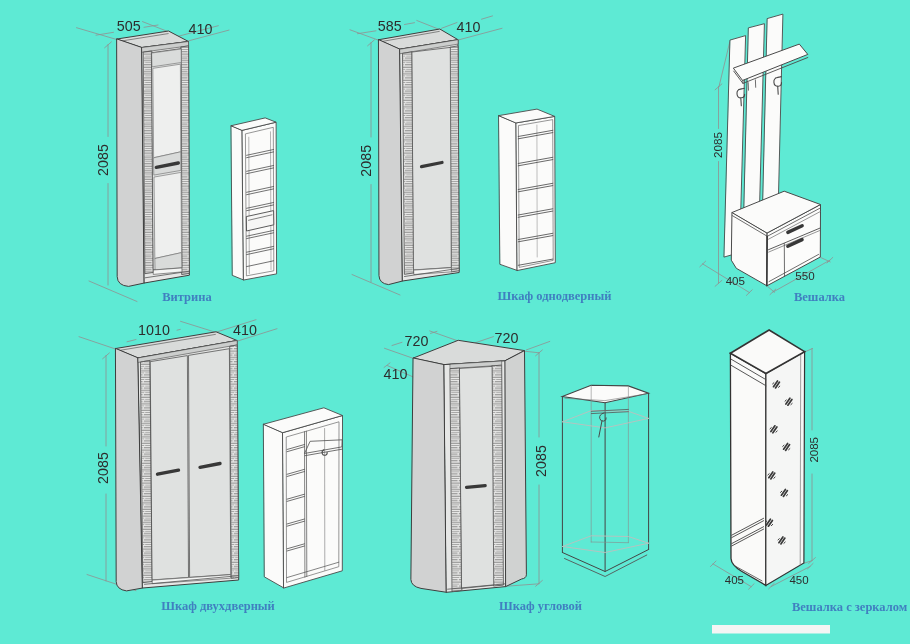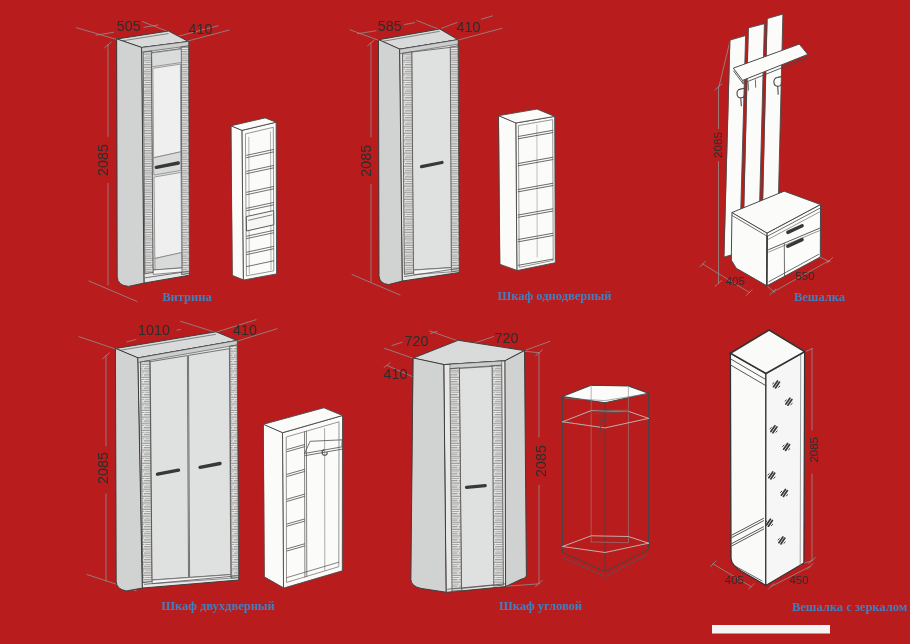--- a/index.html
+++ b/index.html
@@ -1,16 +1,16 @@
 <!DOCTYPE html>
 <html><head>
 <meta charset="utf-8">
 <style>
 html,body{margin:0;padding:0;background:#fff;}
-#c{position:relative;width:910px;height:644px;background:#b91c1c;overflow:hidden;}
+#c{position:relative;width:910px;height:644px;background:#5eead4;overflow:hidden;}
 .dim{font:14.3px "Liberation Sans",sans-serif;fill:#2d2d2d;}
 .dimS{font:11.6px "Liberation Sans",sans-serif;fill:#2d2d2d;}
 .dimT{font:11.5px "Liberation Sans",sans-serif;fill:#2d2d2d;}
 .lbl{font:bold 12.5px "Liberation Serif",serif;fill:#4080c0;}
 .lbl2{font:bold 12.5px "Liberation Serif",serif;fill:#4080c0;}
 </style>
 </head>
 <body>
 <div id="c">
 <svg width="910" height="644" viewBox="0 0 910 644">

